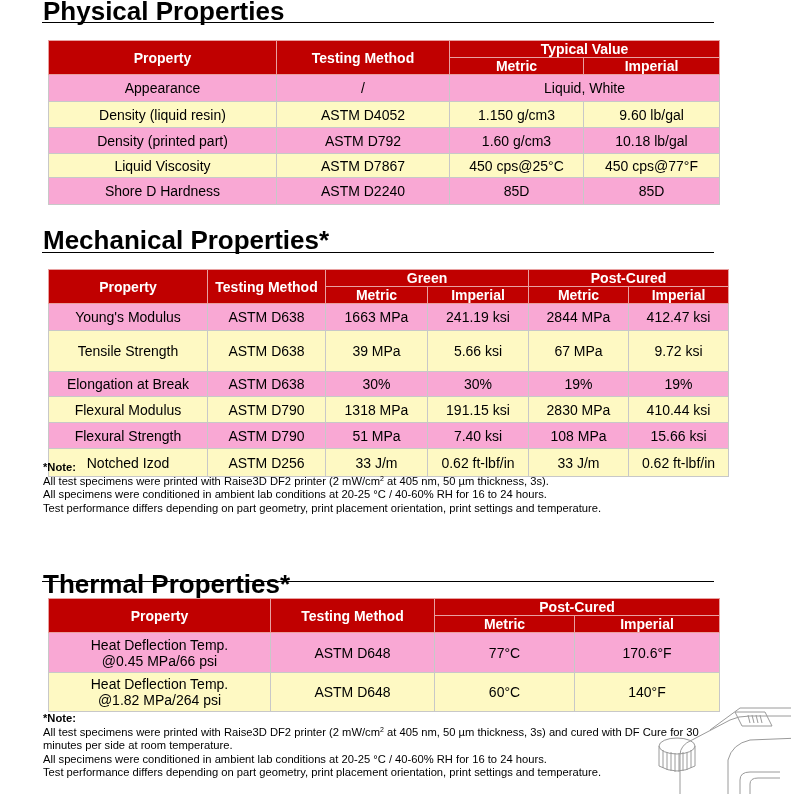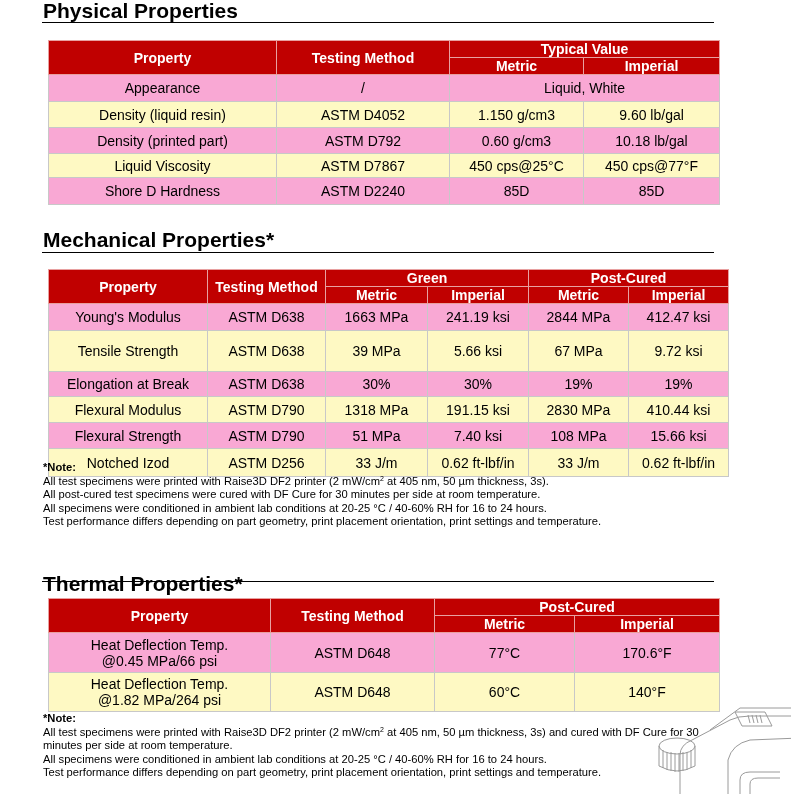--- a/index.html
+++ b/index.html
@@ -1,17 +1,17 @@
 <!DOCTYPE html>
 <html><head>
 <meta charset="utf-8">
 <style>
   html, body { margin:0; padding:0; }
   body { width:791px; height:794px; position:relative; overflow:hidden; background:#ffffff; font-family:"Liberation Sans", sans-serif; color:#000; }
-  .section-title { position:absolute; left:43px; font-weight:bold; font-size:21px; line-height:24px; margin:0; }
+  .section-title { position:absolute; left:43px; font-weight:bold; font-size:26px; line-height:24px; margin:0; }
   .rule { position:absolute; left:42px; height:1px; background:#000; }
   table.spec { position:absolute; left:48px; border-collapse:collapse; table-layout:fixed; font-size:14px; }
   table.spec th { background:#c00000; color:#fff; font-weight:bold; border:1px solid #e8a0a0; padding:0; text-align:center; font-size:14px; }
   table.spec td { border:1px solid #c8c8c8; padding:0; text-align:center; }
   table.spec tr.odd td { background:#f9a8d4; }
   table.spec tr.even td { background:#fef9c3; }
   .note { position:absolute; left:43px; font-size:11.2px; line-height:13.5px; width:680px; }
   .note p { margin:0; }
   .note .note-title { font-weight:bold; }
   .note .gap { }
@@ -48,21 +48,21 @@
   </tr>
   <tr class="even" style="height:26px;">
     <td>Density (liquid resin)</td>
     <td>ASTM D4052</td>
     <td>1.150 g/cm3</td>
     <td>9.60 lb/gal</td>
   </tr>
   <tr class="odd" style="height:26px;">
     <td>Density (printed part)</td>
     <td>ASTM D792</td>
-    <td>0.60 g/cm3</td>
+    <td>1.60 g/cm3</td>
     <td>10.18 lb/gal</td>
   </tr>
   <tr class="even" style="height:24px;margin-top:20px;">
     <td>Liquid Viscosity</td>
     <td>ASTM D7867</td>
     <td>450 cps@25°C</td>
     <td>450 cps@77°F</td>
   </tr>
   <tr class="odd" style="height:27px;">
     <td>Shore D Hardness</td>
@@ -145,21 +145,20 @@
     <td>0.62 ft-lbf/in</td>
     <td>33 J/m</td>
     <td>0.62 ft-lbf/in</td>
   </tr>
 </tbody>
   </table>
 
 <div class="note" style="top:461px;">
   <p class="note-title">*Note:</p>
   <p><span>All test specimens were printed with Raise3D DF2 printer (2 mW/cm</span><sup>2</sup><span> at 405 nm, 50 µm thickness, 3s).</span></p>
-  <p>All post-cured test specimens were cured with DF Cure for 30 minutes per side at room temperature.</p>
   <p class="gap">All specimens were conditioned in ambient lab conditions at 20-25 °C / 40-60% RH for 16 to 24 hours.</p>
   <p class="gap">Test performance differs depending on part geometry, print placement orientation, print settings and temperature.</p>
 </div>
 
 <h2 class="section-title" style="top:572px;">Thermal Properties*</h2>
 <div class="rule" style="top:581px; width:672px;"></div>
 
 <table class="spec" style="top:598px; width:671px;">
   <colgroup>
       <col style="width:222px">

